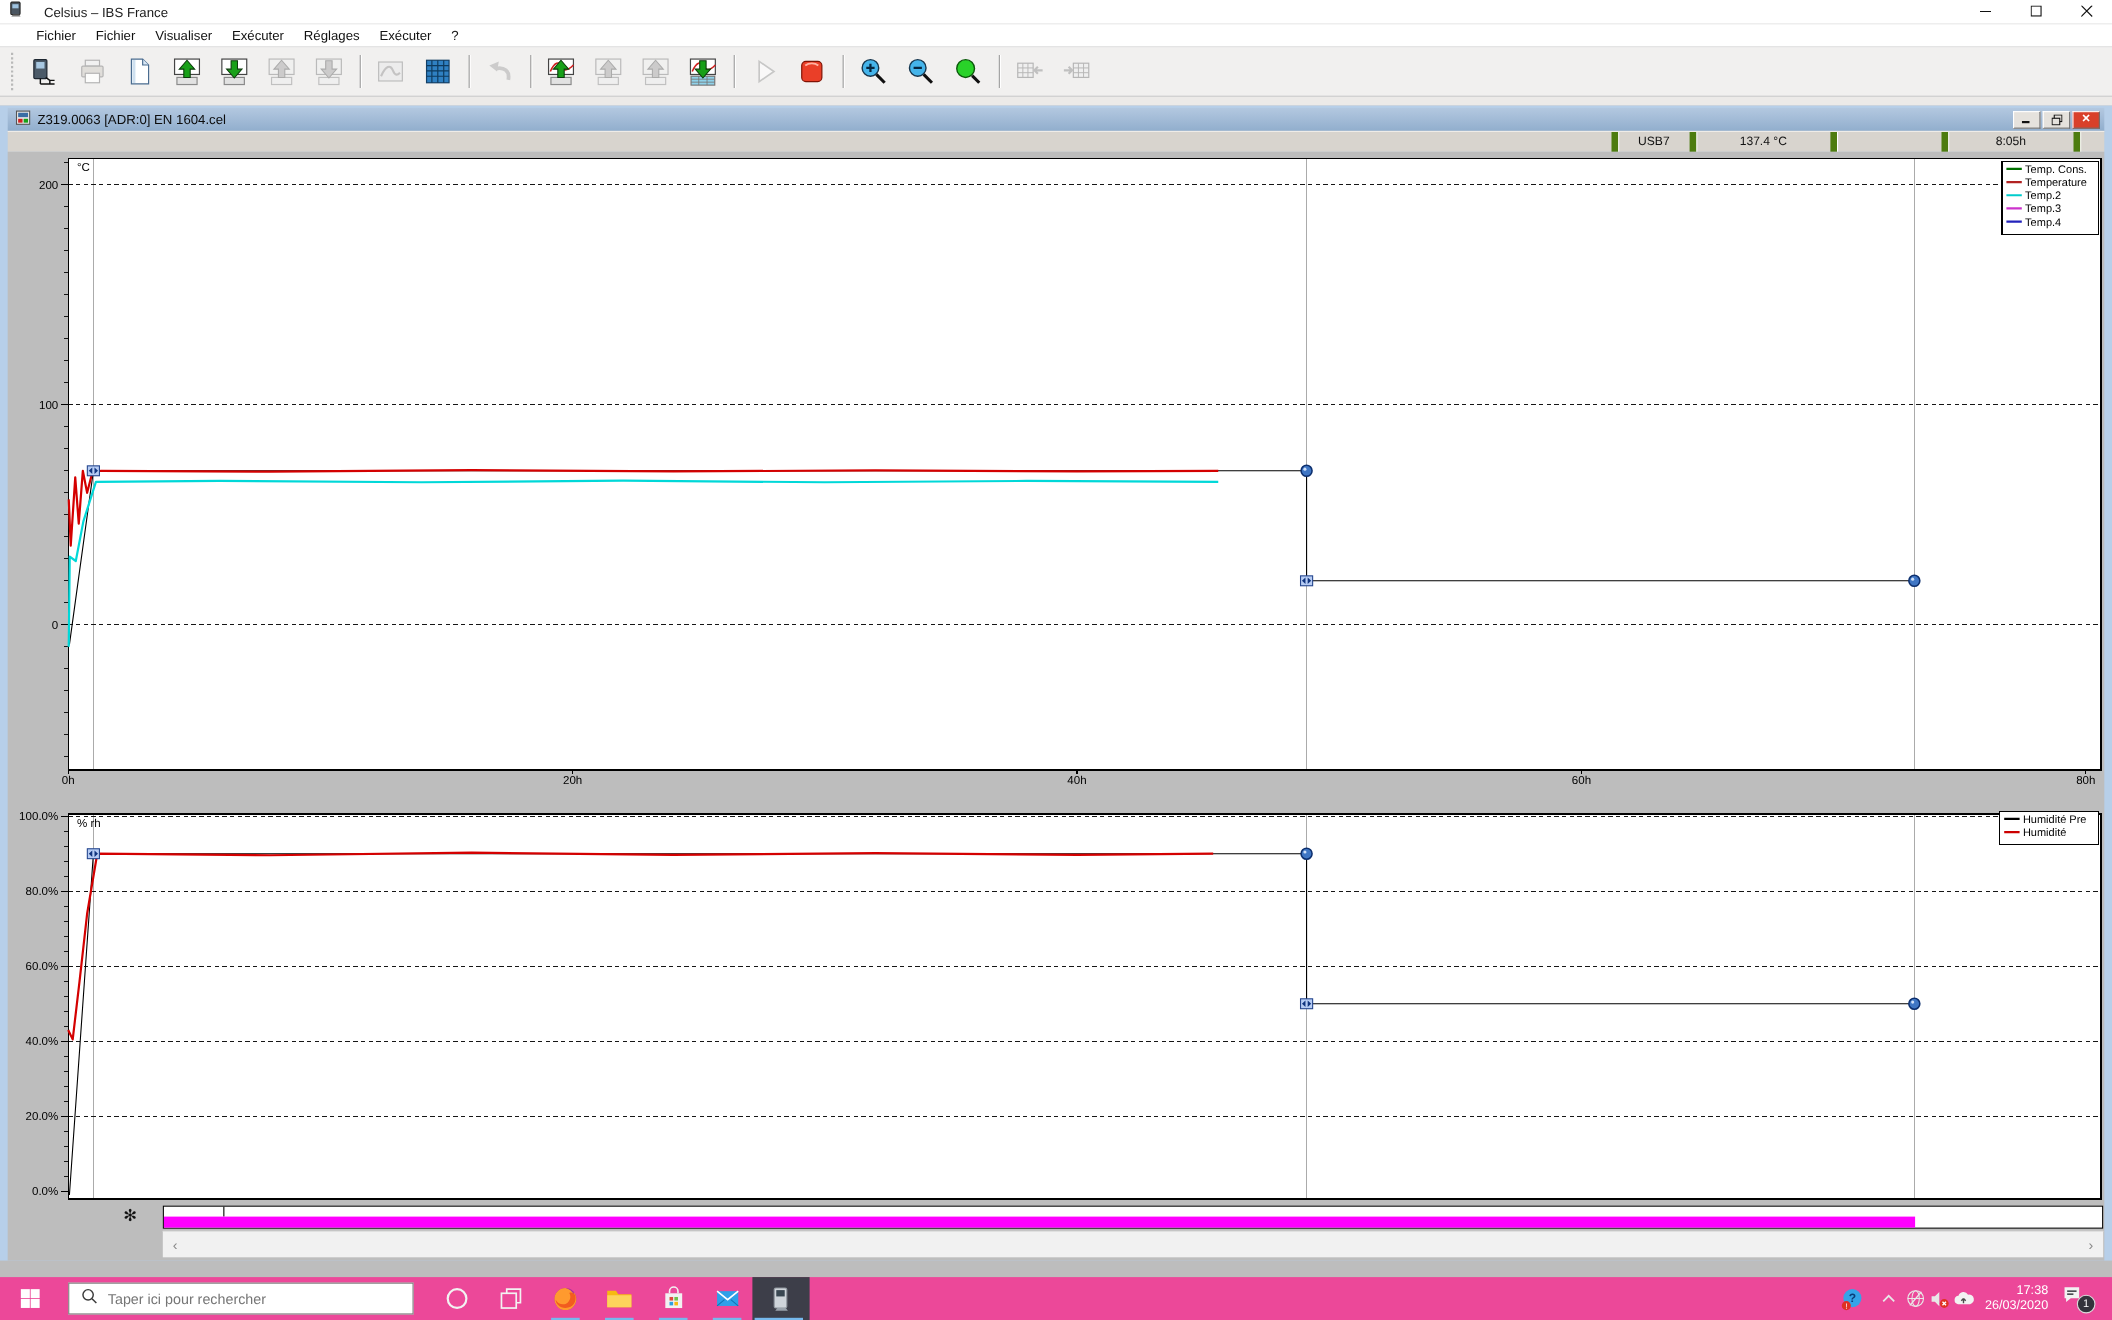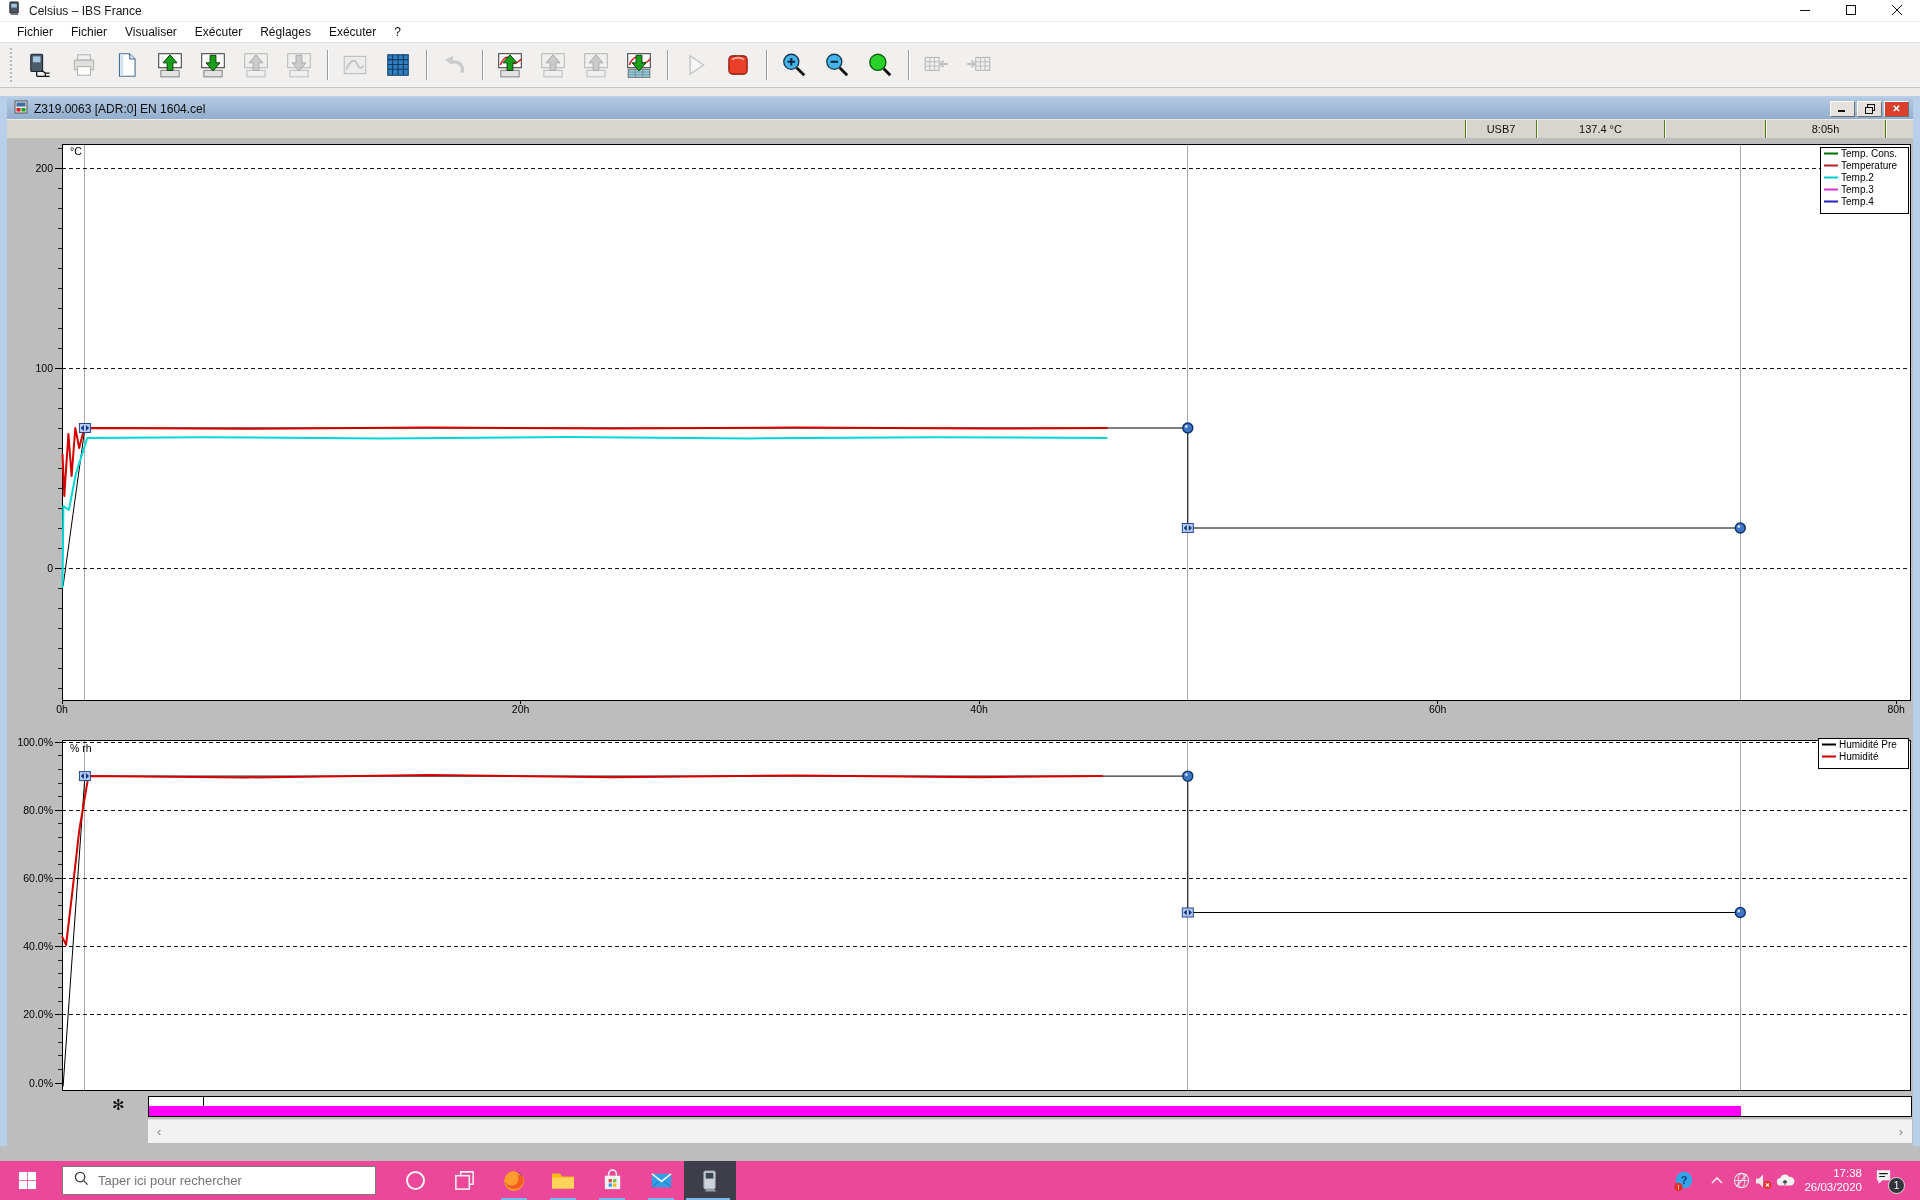--- a/index.html
+++ b/index.html
@@ -2,48 +2,48 @@
 <html><head>
 <meta charset="utf-8">
 <style>
   *{box-sizing:border-box;margin:0;padding:0}
   body{margin:0;background:#666}
   #app{position:relative;width:1920px;height:1200px;overflow:hidden;background:#bdbdbd;
        font-family:"Liberation Sans",sans-serif;color:#111}
   .abs{position:absolute}
 
   
-  .titlebar{left:0;top:0;width:1920px;height:22px;background:#fff;display:flex;align-items:center;padding-left:7px;gap:7px;border-bottom:1px solid #ededed}
+  .titlebar{left:0;top:0;width:1920px;height:22px;background:#fff;display:flex;align-items:center;padding-left:7px;gap:18px;border-bottom:1px solid #ededed}
   .titlebar .t{font-size:12px;color:#1a1a1a}
   .wctrls{margin-left:auto;display:flex;height:22px}
   .wbtn{width:46px;height:22px;display:flex;align-items:center;justify-content:center}
 
   
-  .menubar{left:0;top:22px;width:1920px;height:20px;background:#fff;display:flex;align-items:center;padding-left:8px;font-size:12px}
+  .menubar{left:0;top:22px;width:1920px;height:20px;background:#fff;display:flex;align-items:center;padding-left:24px;font-size:12px}
   .menu-item{padding:2px 9px;cursor:default}
 
   
   .toolbar{left:0;top:42px;width:1920px;height:46px;background:#f1f0ef;border-top:1px solid #e3e3e3;border-bottom:1px solid #c6c6c6;display:flex;align-items:center;padding-left:10px}
   .toolbar::before{content:"";width:5px;height:34px;border-left:2px dotted #b9b9b9;margin-right:7px}
   .tbtn{width:34px;height:34px;margin-right:9px;display:flex;align-items:center;justify-content:center}
   .tbtn.dis svg{opacity:.8}
   .tsep{width:0;height:30px;border-left:1px solid #9d9d9d;border-right:1px solid #fff;margin:0 9px 0 2px}
 
   
   .gapstrip{left:0;top:88px;width:1920px;height:8px;background:#eceae8}
   .frame{left:0;top:96px;width:1920px;height:1050px;background:#b7cfe9}
   .doc-titlebar{left:7px;top:98px;width:1906px;height:21px;background:linear-gradient(#b3c8e0,#91aecd);
       display:flex;align-items:center;padding:0 4px 0 7px;gap:6px;font-size:12px;color:#0c0c0c}
   .mdi-ctrls{margin-left:auto;display:flex;align-items:center}
   .mdi-btn{width:25px;height:16px;background:#e5e2dd;border:1px solid;border-color:#fff #6f6f6f #6f6f6f #fff;
       display:flex;align-items:center;justify-content:center;margin-left:2px;font-size:10px;line-height:10px}
   .mdi-btn.close{background:#d9402a;color:#fff;font-weight:bold}
 
   .status-row{left:7px;top:119px;width:1906px;height:19px;background:#d8d4ce;display:flex;font-size:11px;border-top:1px solid #efece8}
-  .srcell{display:flex;align-items:center;justify-content:center;border-left:1px solid #4d7c0f;box-shadow:inset 1px 0 0 #fff}
+  .srcell{display:flex;align-items:center;justify-content:center;border-left:6px solid #4d7c0f;box-shadow:inset 1px 0 0 #fff}
   .srcell.spacer{flex:1;border-left:none;box-shadow:none}
 
   .client{left:7px;top:138px;width:1906px;height:1008px;background:#bdbdbd}
   svg.chart{position:absolute;left:0}
   svg text{font-family:"Liberation Sans",sans-serif}
 
   
   .fan{left:112px;top:1096px;font-size:15px;color:#111}
   .band{left:148px;top:1096px;width:1764px;height:21px;background:#fff;border:1px solid #000}
   .band-magenta{position:absolute;left:0;top:9px;width:1592px;height:10px;background:#ff00ff}

